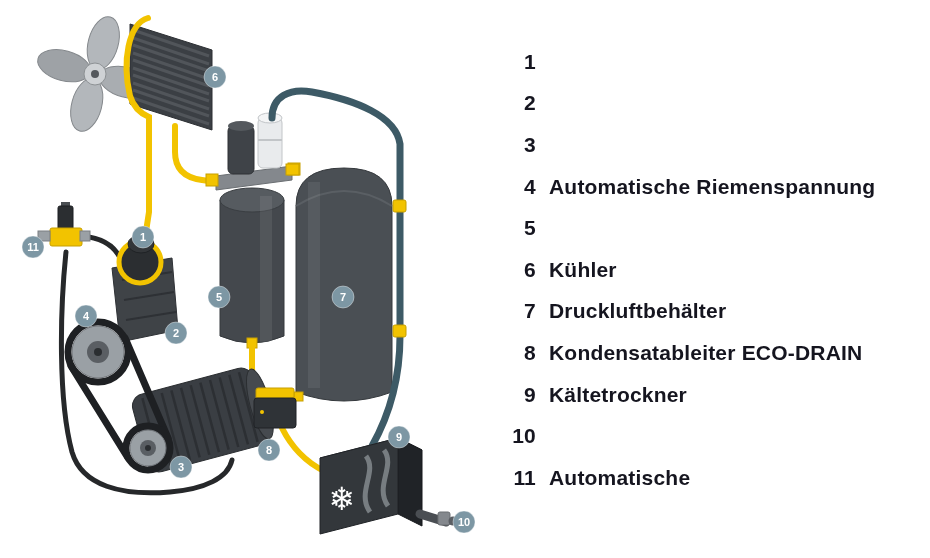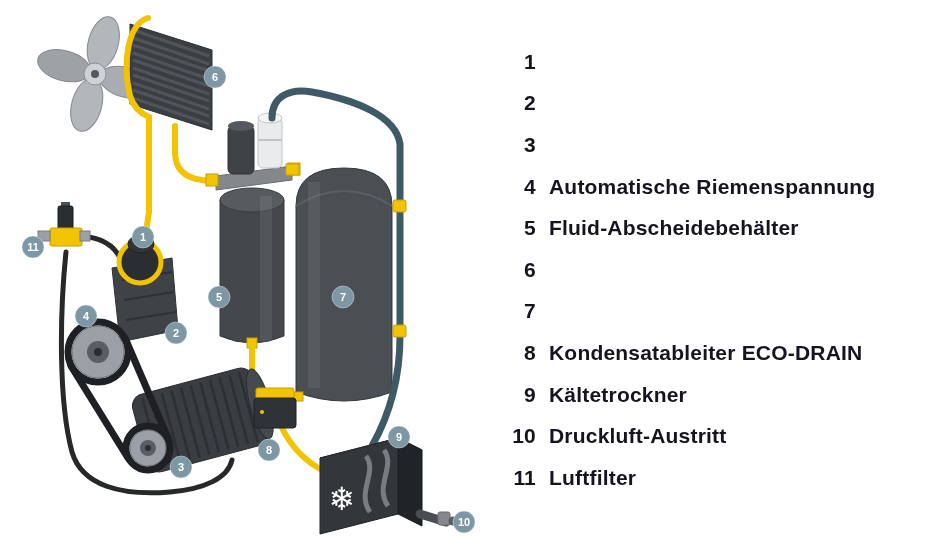--- a/index.html
+++ b/index.html
@@ -223,39 +223,39 @@
     </div>
     <div class="legend-row">
       <span class="legend-num">3</span>
     </div>
     <div class="legend-row">
       <span class="legend-num">4</span>
       <span class="legend-label">Automatische Riemenspannung</span>
     </div>
     <div class="legend-row">
       <span class="legend-num">5</span>
-      <span class="legend-label">Fluid-Abscheidebehälter</span>
     </div>
     <div class="legend-row">
       <span class="legend-num">6</span>
+      <span class="legend-label">Kühler</span>
     </div>
     <div class="legend-row">
       <span class="legend-num">7</span>
+      <span class="legend-label">Druckluftbehälter</span>
     </div>
     <div class="legend-row">
       <span class="legend-num">8</span>
       <span class="legend-label">Kondensatableiter ECO-DRAIN</span>
     </div>
     <div class="legend-row">
       <span class="legend-num">9</span>
       <span class="legend-label">Kältetrockner</span>
     </div>
     <div class="legend-row">
       <span class="legend-num">10</span>
-      <span class="legend-label">Druckluft-Austritt</span>
     </div>
     <div class="legend-row">
       <span class="legend-num">11</span>
-      <span class="legend-label">Luftfilter</span>
+      <span class="legend-label">Automatische</span>
     </div>
   </div>
 
 </div>
 
 </body></html>

